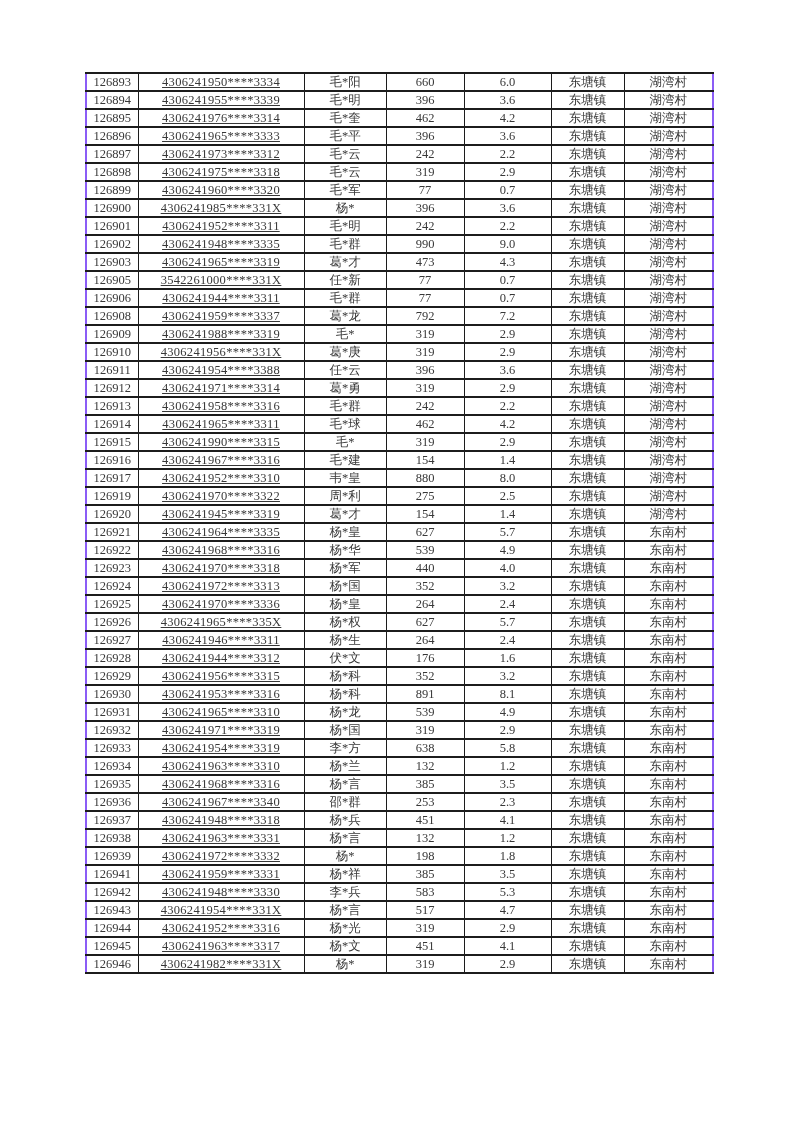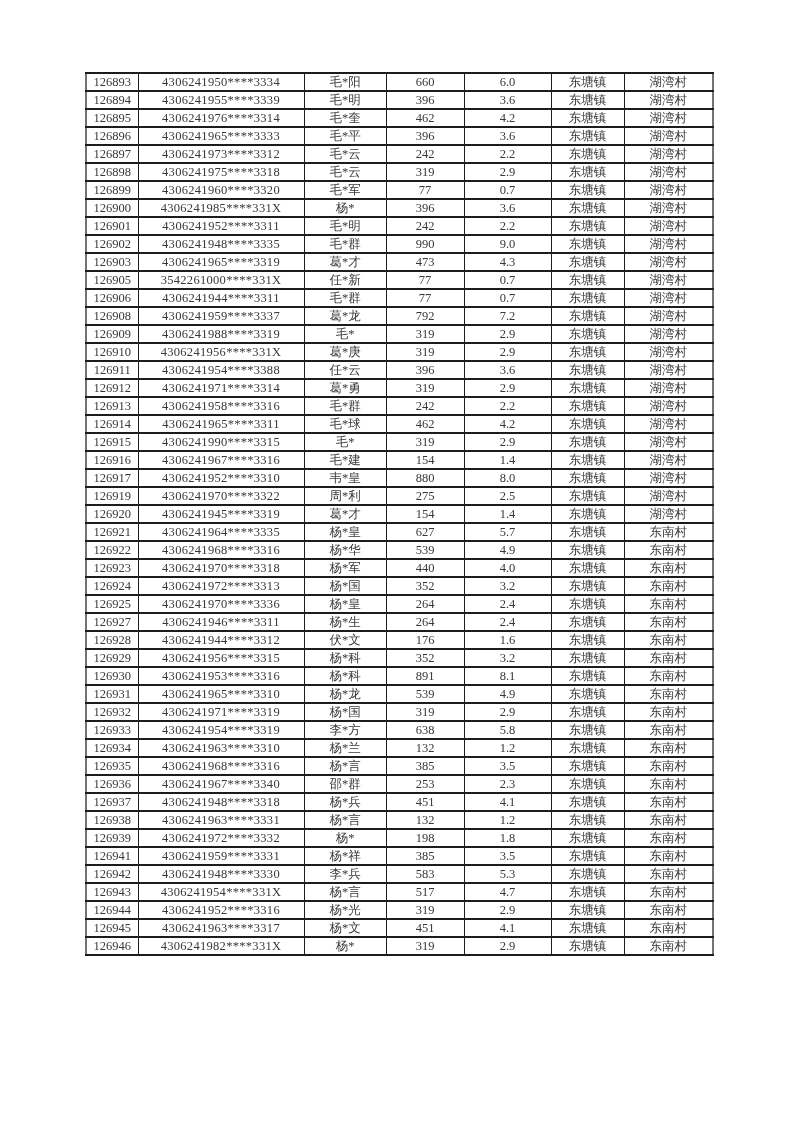--- a/index.html
+++ b/index.html
@@ -15,38 +15,38 @@
     overflow: hidden;
     font-family: "Liberation Serif", "DejaVu Serif", serif;
   }
   table.records {
     position: absolute;
     left: 85px;
     top: 72px;
     width: 627px;
     border-collapse: collapse;
     table-layout: fixed;
-    border: 2px solid #737373;
+    border: 2px solid #8b5cf6;
   }
   table.records td {
     height: 16px;
     padding: 0;
     border-left: 1px solid #1c1c1c;
     border-right: 1px solid #1c1c1c;
     border-top: 2px solid #1c1c1c;
     border-bottom: 2px solid #1c1c1c;
     text-align: center;
     vertical-align: middle;
     font-size: 12.5px;
     line-height: 16px;
     color: #383838;
     white-space: nowrap;
     overflow: hidden;
   }
-  td.c-idcard { letter-spacing: 0.3px; }
+  td.c-idcard { letter-spacing: 0.3px; text-decoration: underline; }
 </style>
 </head>
 <body>
 
 <div class="page">
   <table class="records">
     <colgroup>
       <col style="width:52px">
       <col style="width:166px">
       <col style="width:82px">
@@ -320,20 +320,29 @@
         <tr>
       <td class="c-serial">126925</td>
       <td class="c-idcard">4306241970****3336</td>
       <td class="c-name">杨*皇</td>
       <td class="c-val-a">264</td>
       <td class="c-val-b">2.4</td>
       <td class="c-town">东塘镇</td>
       <td class="c-village">东南村</td>
     </tr>
         <tr>
+      <td class="c-serial">126926</td>
+      <td class="c-idcard">4306241965****335X</td>
+      <td class="c-name">杨*权</td>
+      <td class="c-val-a">627</td>
+      <td class="c-val-b">5.7</td>
+      <td class="c-town">东塘镇</td>
+      <td class="c-village">东南村</td>
+    </tr>
+        <tr>
       <td class="c-serial">126927</td>
       <td class="c-idcard">4306241946****3311</td>
       <td class="c-name">杨*生</td>
       <td class="c-val-a">264</td>
       <td class="c-val-b">2.4</td>
       <td class="c-town">东塘镇</td>
       <td class="c-village">东南村</td>
     </tr>
         <tr>
       <td class="c-serial">126928</td>

